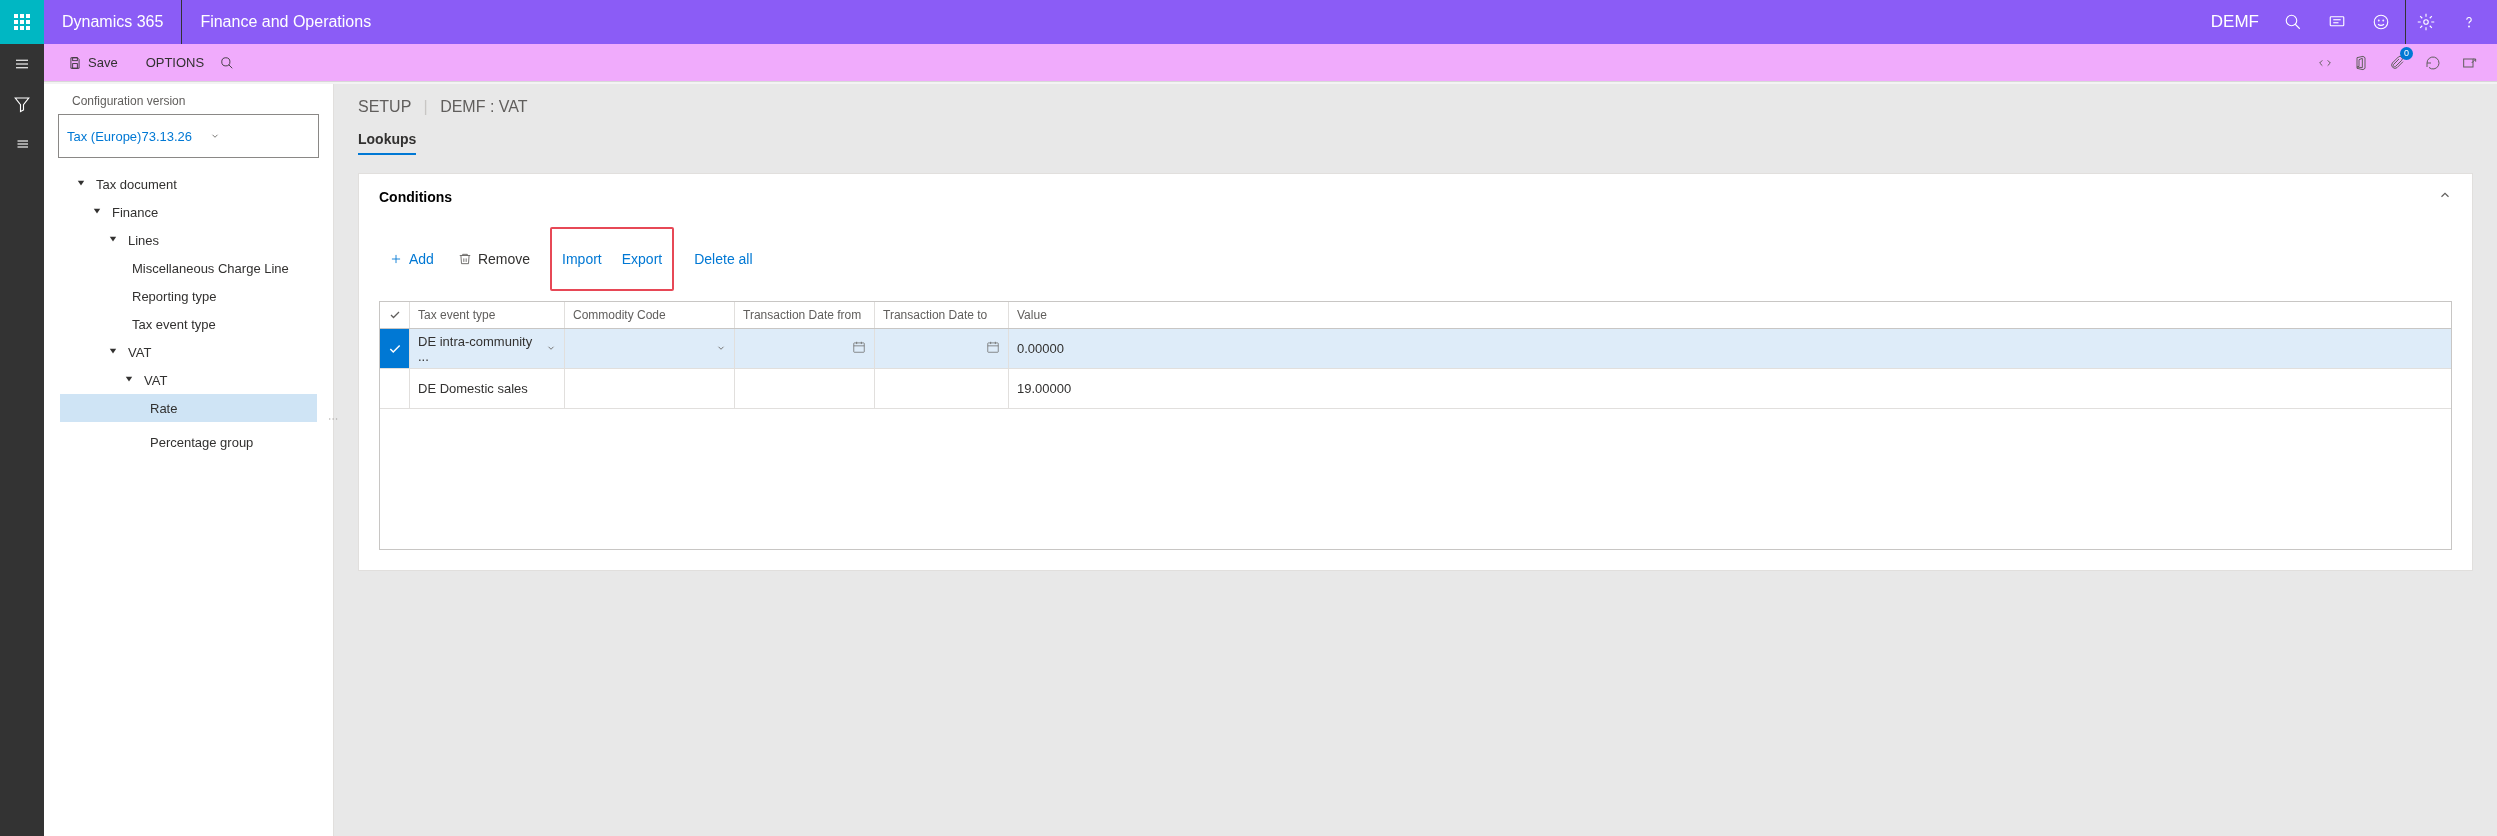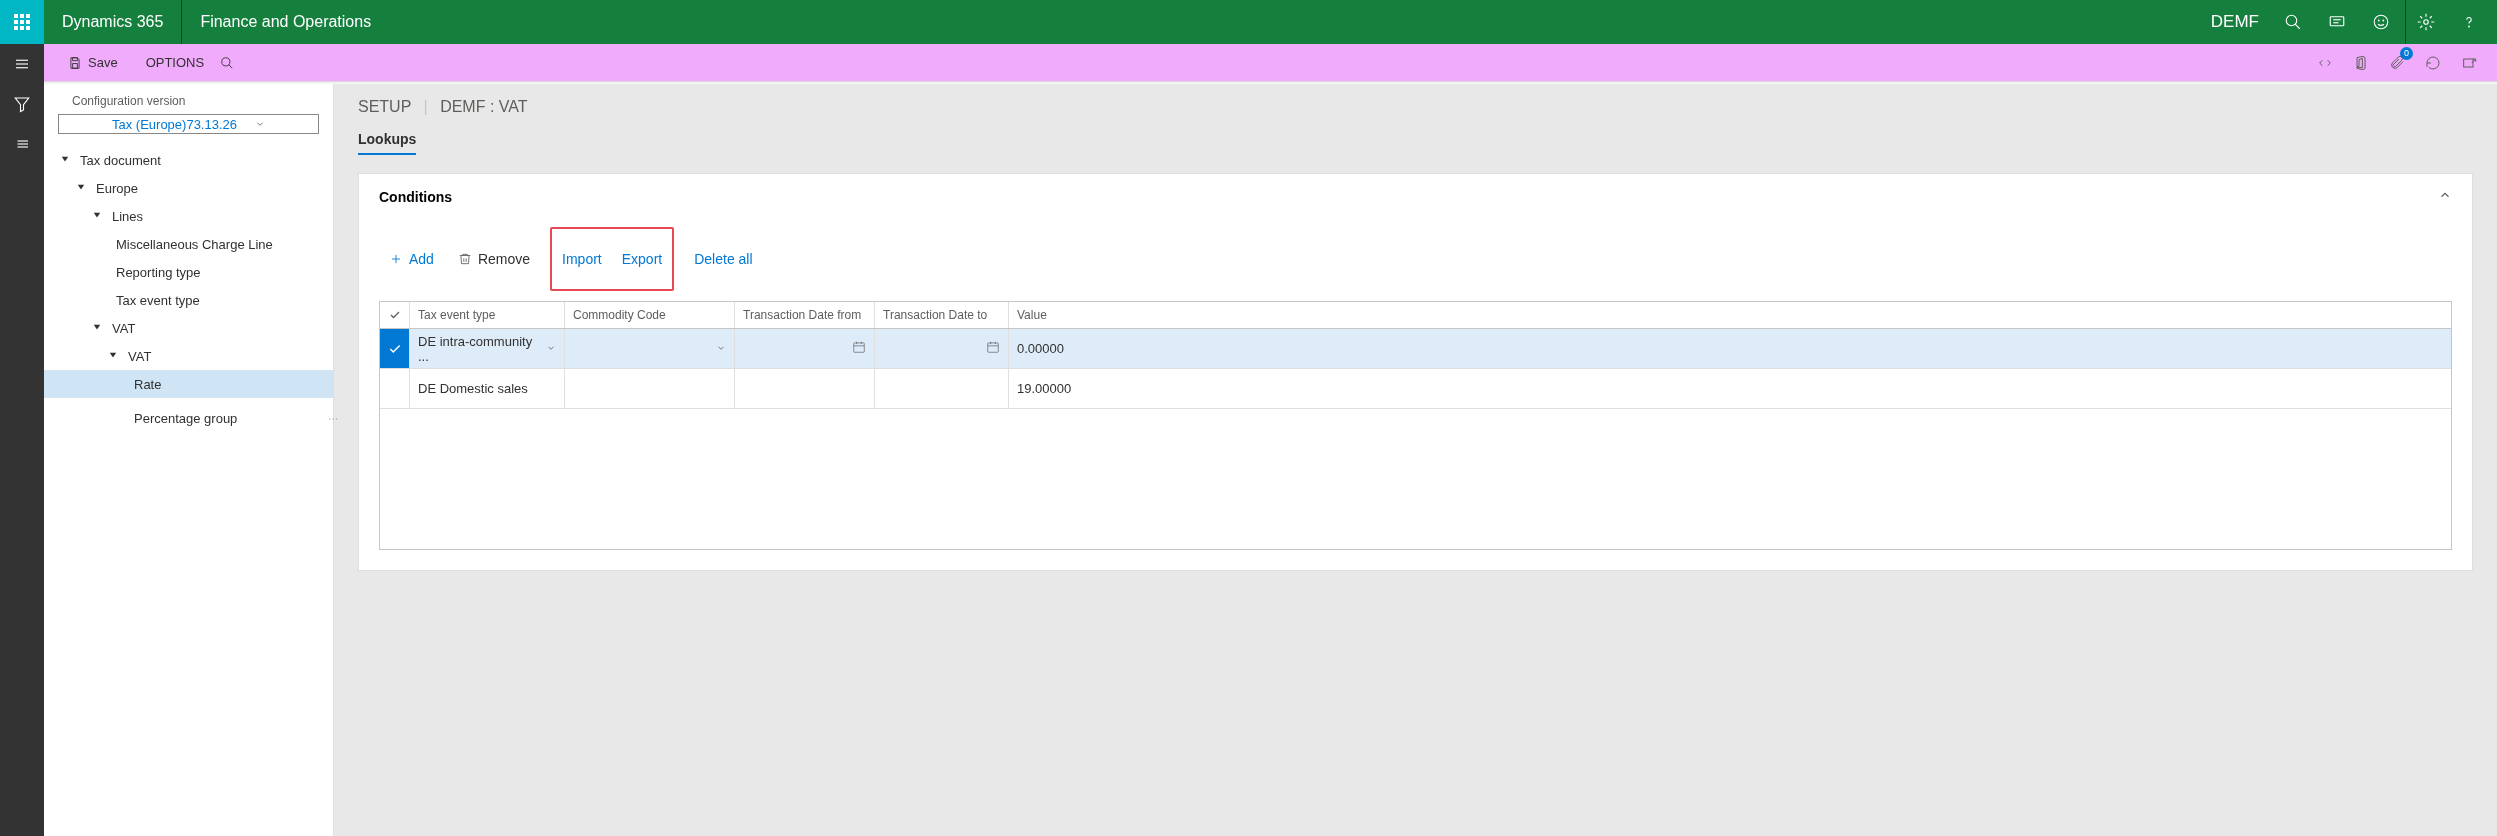--- a/index.html
+++ b/index.html
@@ -1,19 +1,19 @@
 <!DOCTYPE html>
 <html><head>
   <meta charset="utf-8">
   <style>
     * { margin: 0; padding: 0; box-sizing: border-box; font-family: "Segoe UI", Arial, sans-serif; }
     body { background: #f3f3f3; overflow: hidden; }
     
     
-    .top-header { background: #15803d; height: 44px; display: flex; align-items: center; color: #fff; }
+    .top-header { background: #8b5cf6; height: 44px; display: flex; align-items: center; color: #fff; }
     .waffle { width: 44px; height: 44px; background: #00b7c3; display: flex; align-items: center; justify-content: center; }
     .waffle-icon { display: grid; grid-template-columns: repeat(3, 4px); grid-template-rows: repeat(3, 4px); gap: 2px; }
     .waffle-icon span { background: #fff; width: 4px; height: 4px; }
     .brand { padding: 0 18px; font-size: 16px; font-weight: 400; border-right: 1px solid #333; height: 44px; display: flex; align-items: center; }
     .subtitle { padding: 0 18px; font-size: 16px; font-weight: 400; }
     .header-spacer { flex: 1; }
     .header-right { display: flex; align-items: center; gap: 4px; padding-right: 8px; }
     .hdr-label { font-size: 17px; padding: 0 10px; }
     .hdr-icon { width: 40px; height: 44px; display: flex; align-items: center; justify-content: center; cursor: pointer; color: #fff; }
     .hdr-icon svg { width: 18px; height: 18px; stroke: #fff; fill: none; stroke-width: 1.5; }
@@ -37,23 +37,23 @@
     .badge-wrap { position: relative; }
     .badge { position: absolute; top: -4px; right: -4px; background: #0078d4; color: #fff; font-size: 9px; border-radius: 50%; width: 13px; height: 13px; display: flex; align-items: center; justify-content: center; }
     
     
     .main { display: flex; height: calc(100vh - 82px); }
     
     
     .sidebar { width: 290px; background: #fff; border-right: 1px solid #e1dfdd; position: relative; }
     .sidebar-drag { position: absolute; right: -6px; top: 330px; color: #a19f9d; font-size: 10px; letter-spacing: -1px; writing-mode: vertical-rl; }
     .config-label { font-size: 12px; color: #605e5c; padding: 10px 28px 6px; }
-    .config-select { margin: 0 14px 8px; border: 1px solid #8a8886; height: 20px; display: flex; align-items: center; justify-content: center; padding: 0 8px; font-size: 13px; color: #0078d4; cursor: pointer; }
+    .config-select { margin: 0 14px 8px; border: 1px solid #8a8886; height: 44px; display: flex; align-items: center; justify-content: flex-start; padding: 0 8px; font-size: 13px; color: #0078d4; cursor: pointer; }
     .config-select .csel-right { display: flex; gap: 18px; align-items: center; }
-    .tree { padding: 4px 0; font-size: 13px; color: #323130; }
+    .tree { padding: 4px 16px; font-size: 13px; color: #323130; }
     .tree-item { display: flex; align-items: center; height: 28px; cursor: pointer; }
     .tree-item.selected { background: #cfe4f5; }
     .tree-toggle { width: 14px; display: inline-flex; align-items: center; justify-content: center; }
     .tree-toggle svg { width: 8px; height: 8px; fill: #323130; }
     
     
     .content { flex: 1; background: #e8e8e8; padding: 0; }
     .crumb-wrap { padding: 14px 24px 0; font-size: 16px; color: #605e5c; }
     .crumb-sep { margin: 0 8px; color: #c8c6c4; }
     
@@ -258,21 +258,21 @@
         <span style="width:8px;"></span>
         <span>Tax document</span>
       </div>
       <div class="tree-item" style="padding-left:30px;">
         <span class="tree-toggle">
             <svg viewBox="0 0 10 10">
               <polygon points="1 1 9 1 5 7"></polygon>
             </svg>
           </span>
         <span style="width:8px;"></span>
-        <span>Europe</span>
+        <span>Finance</span>
       </div>
       <div class="tree-item" style="padding-left:46px;">
         <span class="tree-toggle">
             <svg viewBox="0 0 10 10">
               <polygon points="1 1 9 1 5 7"></polygon>
             </svg>
           </span>
         <span style="width:8px;"></span>
         <span>Lines</span>
       </div>

